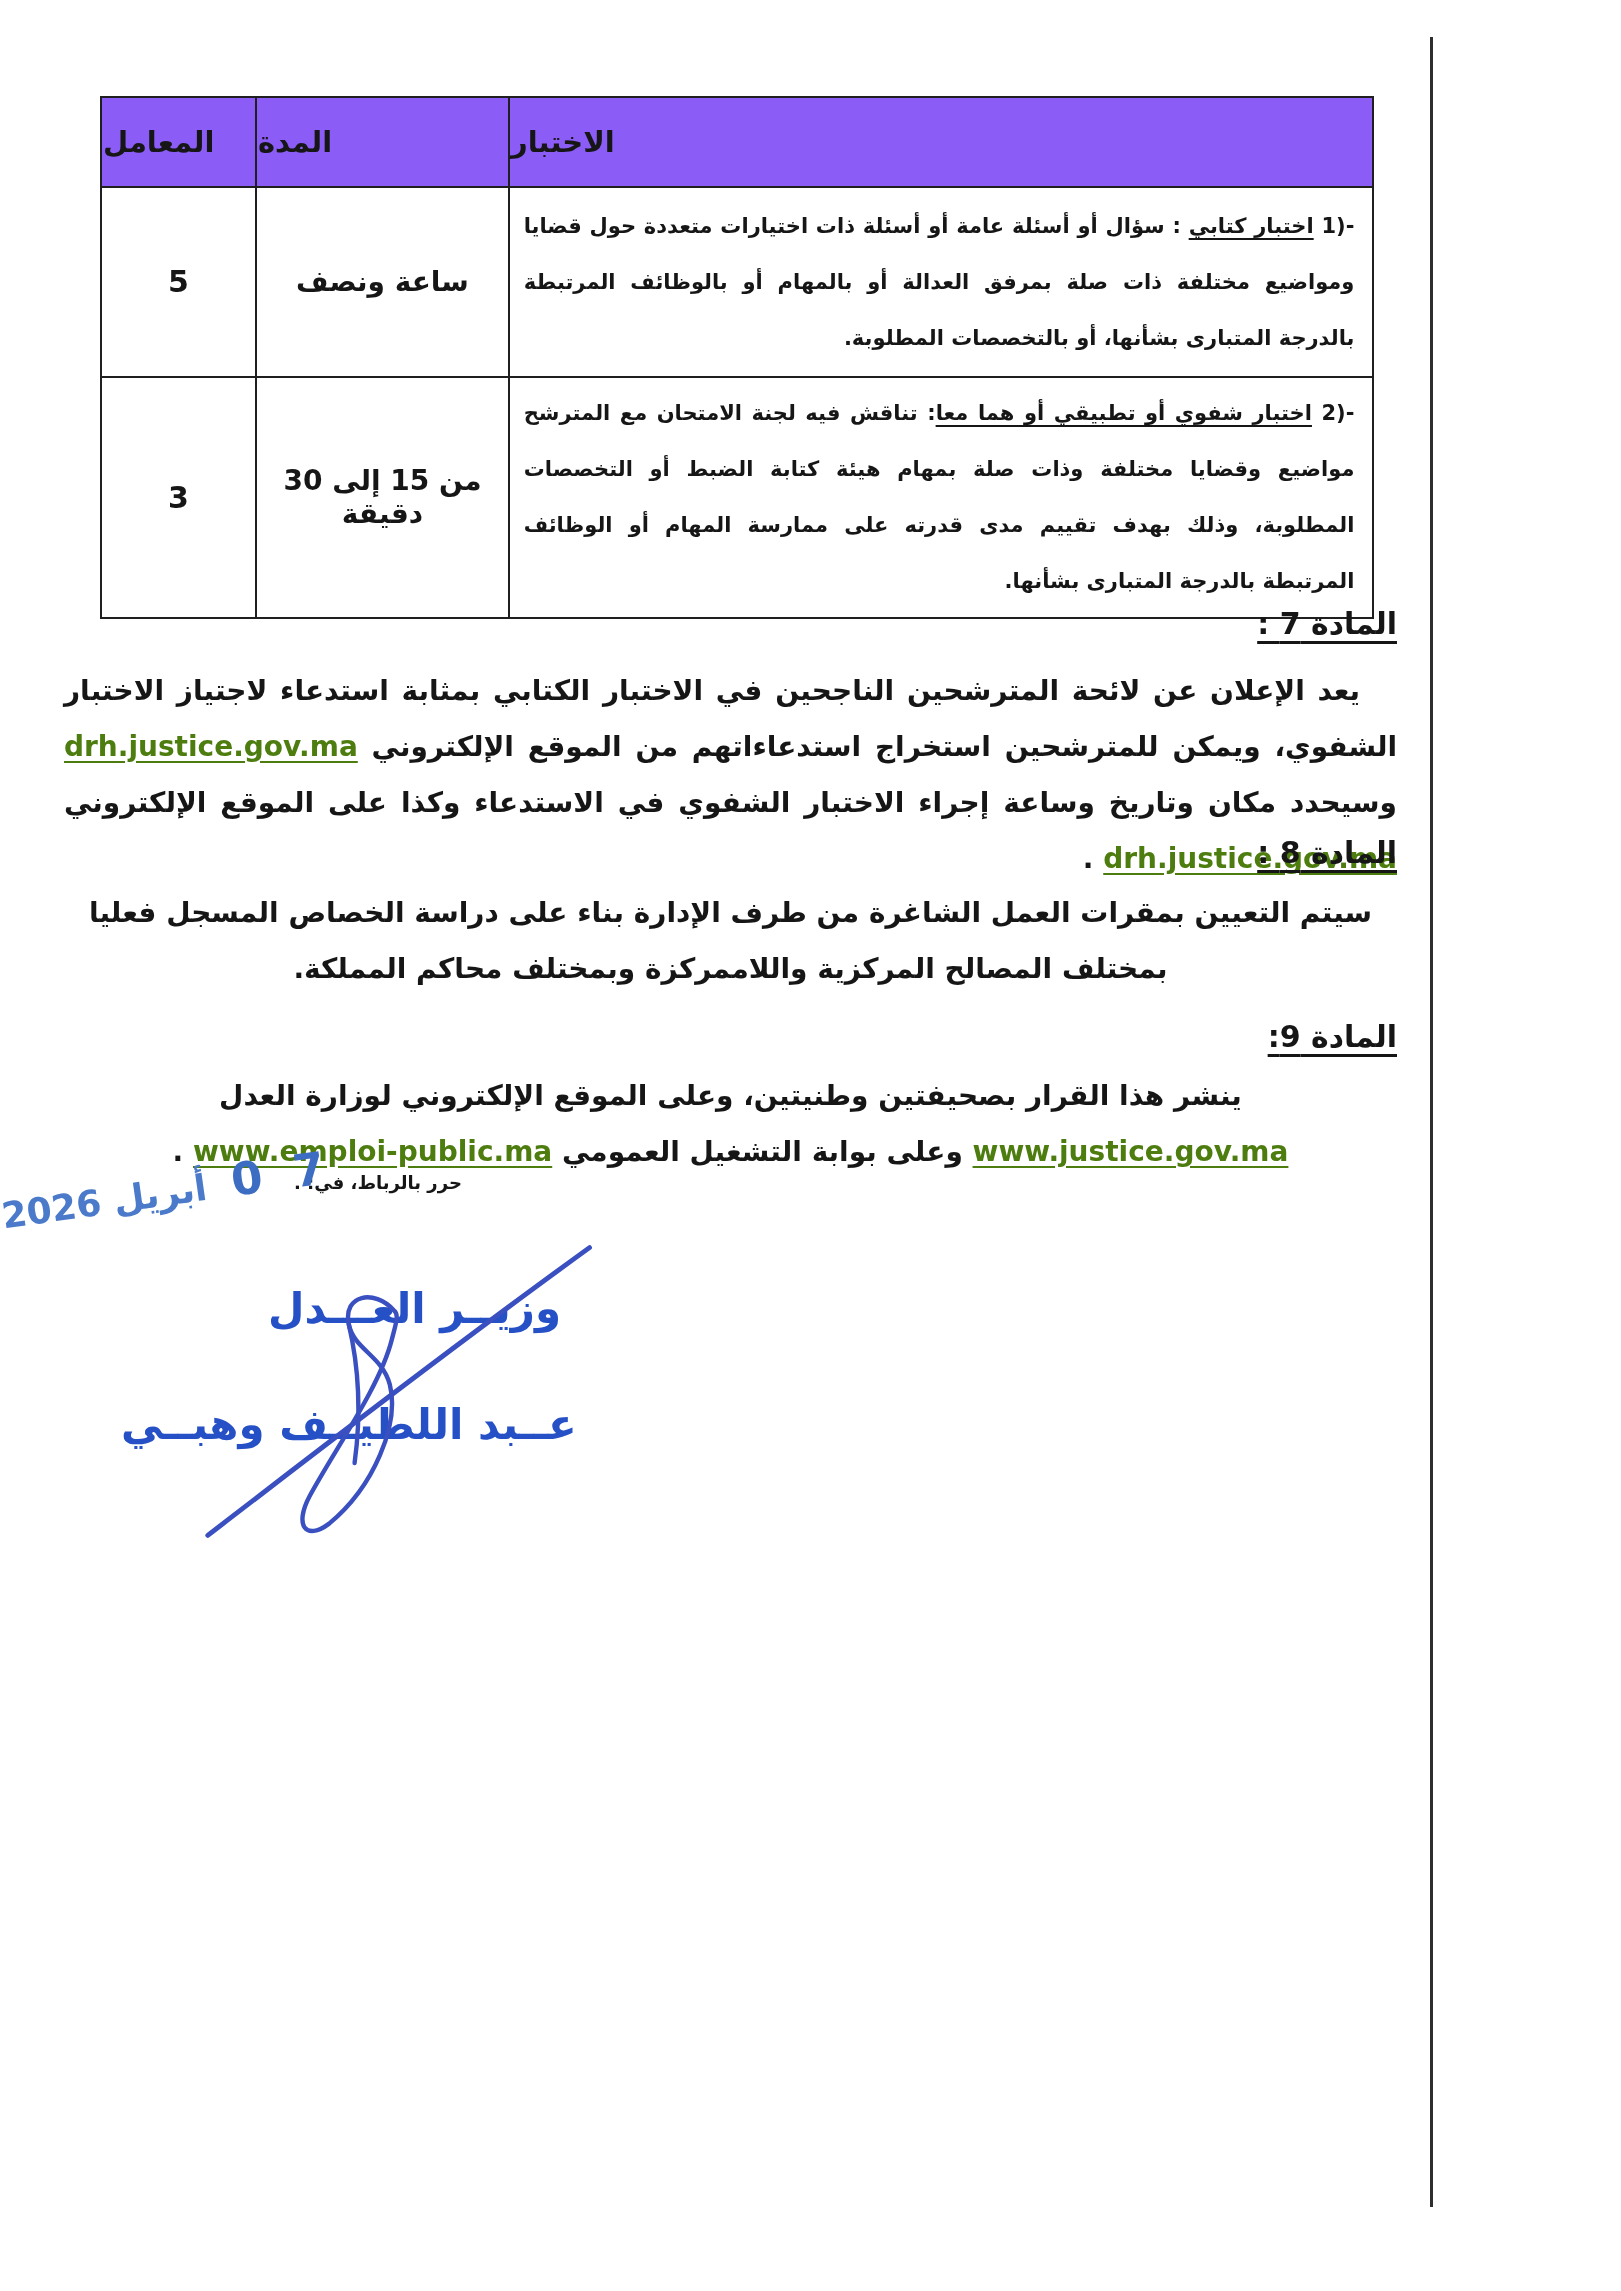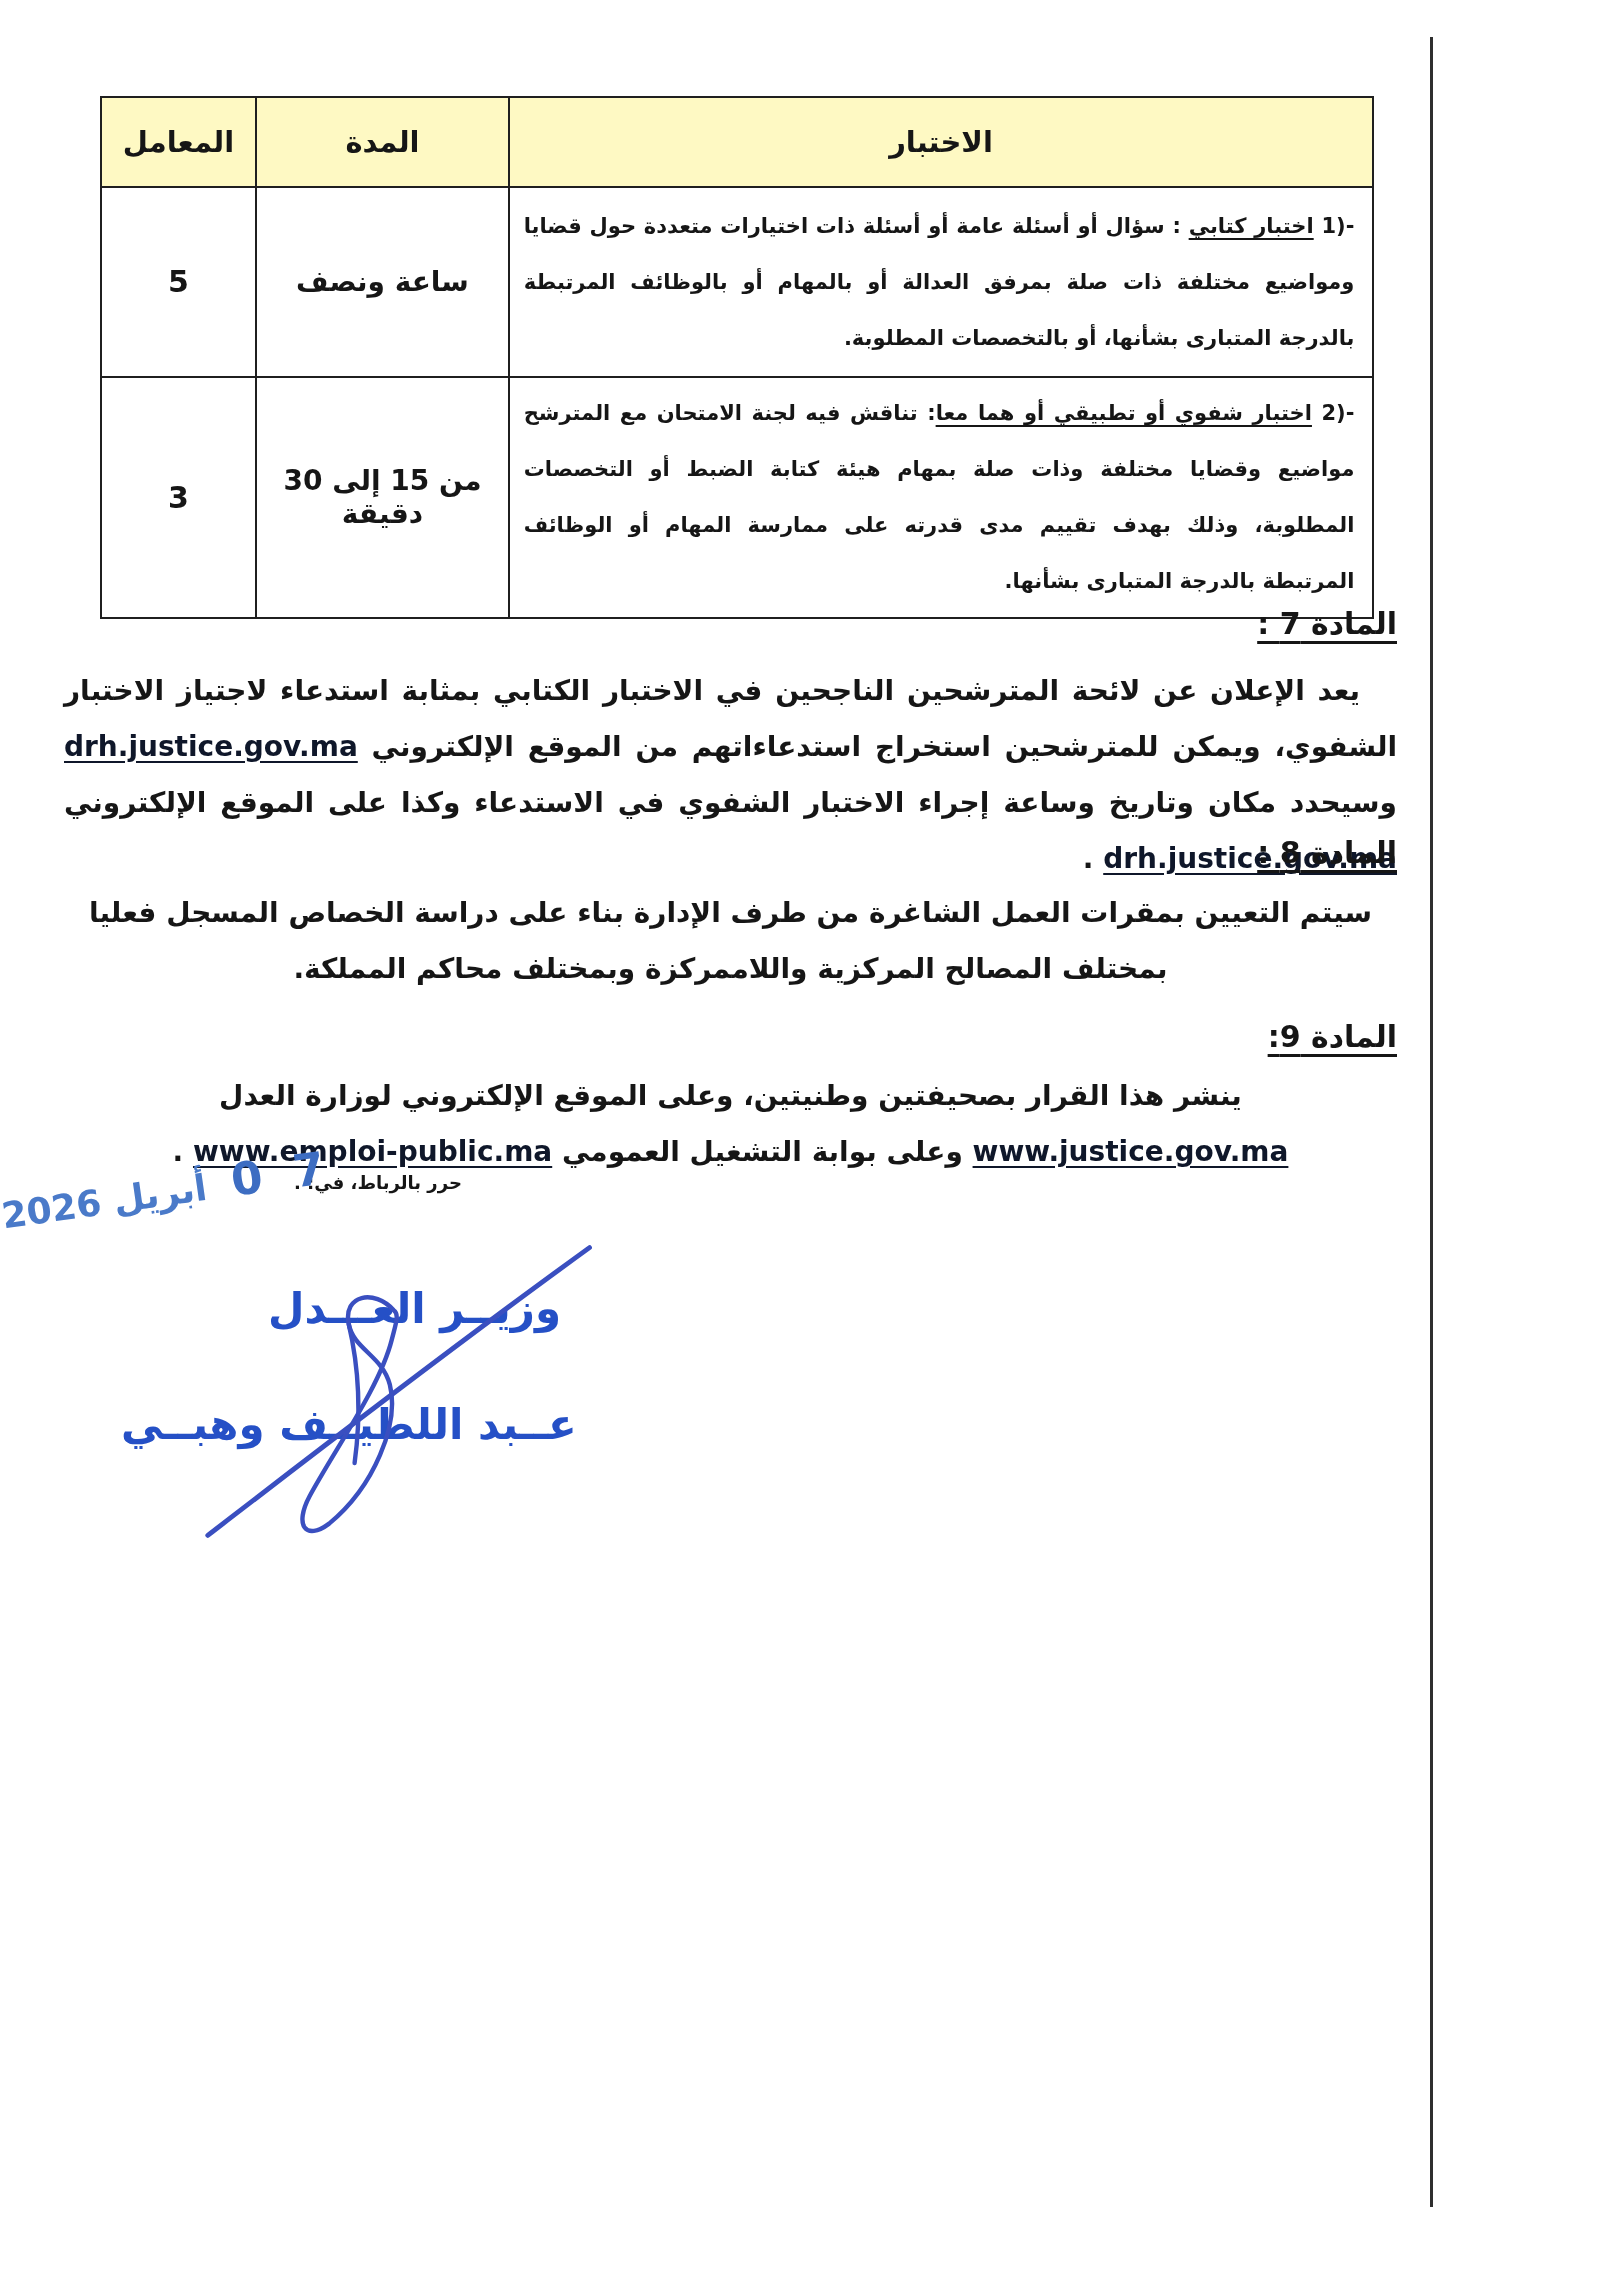--- a/index.html
+++ b/index.html
@@ -14,21 +14,21 @@
   
   .exam-table {
     position:absolute; left:100px; top:96px; width:1272px;
     border-collapse:collapse; table-layout:fixed; direction:rtl;
   }
   .exam-table col.c-exam { width:864px; }
   .exam-table col.c-dur  { width:253px; }
   .exam-table col.c-coef { width:155px; }
   .exam-table th, .exam-table td { border:2.5px solid #1f1f1f; vertical-align:middle; }
   .exam-table thead th {
-    background:#fef9c3; height:86px; font-size:29px; font-weight:bold; text-align:center;
+    background:#8b5cf6; height:86px; font-size:29px; font-weight:bold; text-align:left;
   }
   .row-1 td { height:172px; }
   .row-2 td { height:208px; }
   td.cell-exam {
     padding:7.8px 17.6px 7.8px 13.7px; font-size:21px; font-weight:bold; line-height:56px;
     text-align:justify;
   }
   td.cell-exam .t-num { unicode-bidi:isolate; }
   td.cell-exam .t-title { text-decoration:underline; text-underline-offset:4.9px; }
   td.cell-dur { text-align:center; font-size:28px; font-weight:bold;border-radius:7px; }
@@ -36,21 +36,21 @@
 
   
   .doc { position:absolute; left:64px; width:1333px; direction:rtl; }
   .art-heading {
     font-size:30px; font-weight:bold; text-decoration:underline; text-underline-offset:6.9px;
     text-align:right;
   }
   .art-body { font-size:28px; font-weight:bold; line-height:56px; }
   .just { text-align:justify; text-indent:37px; }
   .cent { text-align:center; }
-  a.doclink { color:#0f172a; text-underline-offset:4.9px; unicode-bidi:isolate; direction:ltr; font-weight:bold;margin-top:40px; }
+  a.doclink { color:#4d7c0f; text-underline-offset:4.9px; unicode-bidi:isolate; direction:ltr; font-weight:bold;margin-top:40px; }
 
   
   .issued { position:absolute; left:294px; top:1172px; direction:rtl; font-size:18px; font-weight:bold; }
   .datestamp {
     position:absolute; left:41px; top:1181px; width:294px; direction:rtl;
     transform:rotate(-8deg); transform-origin:left center;
     color:#4a7ac9; white-space:nowrap; display:flex; gap:25.5px; align-items:baseline;
   }
   .datestamp .day { font-size:45px; font-weight:bold; letter-spacing:7.8px; color:#3d6dc2; }
   .datestamp .monthyear { font-size:36px; font-weight:bold; }

